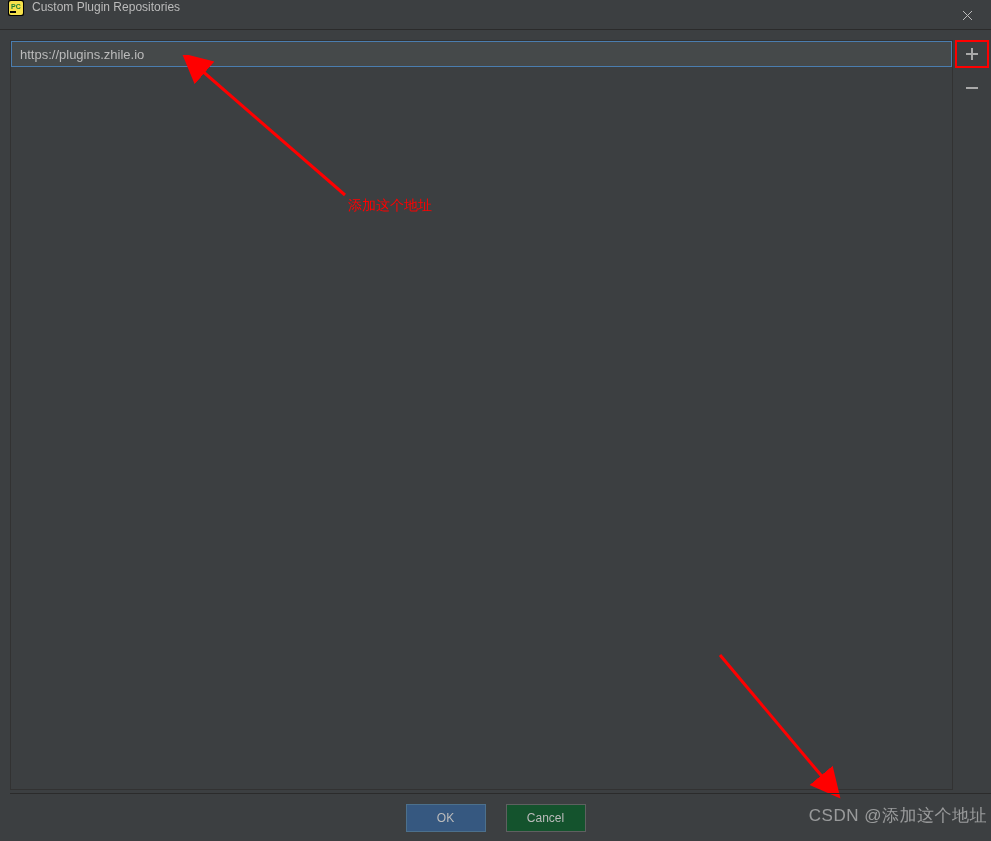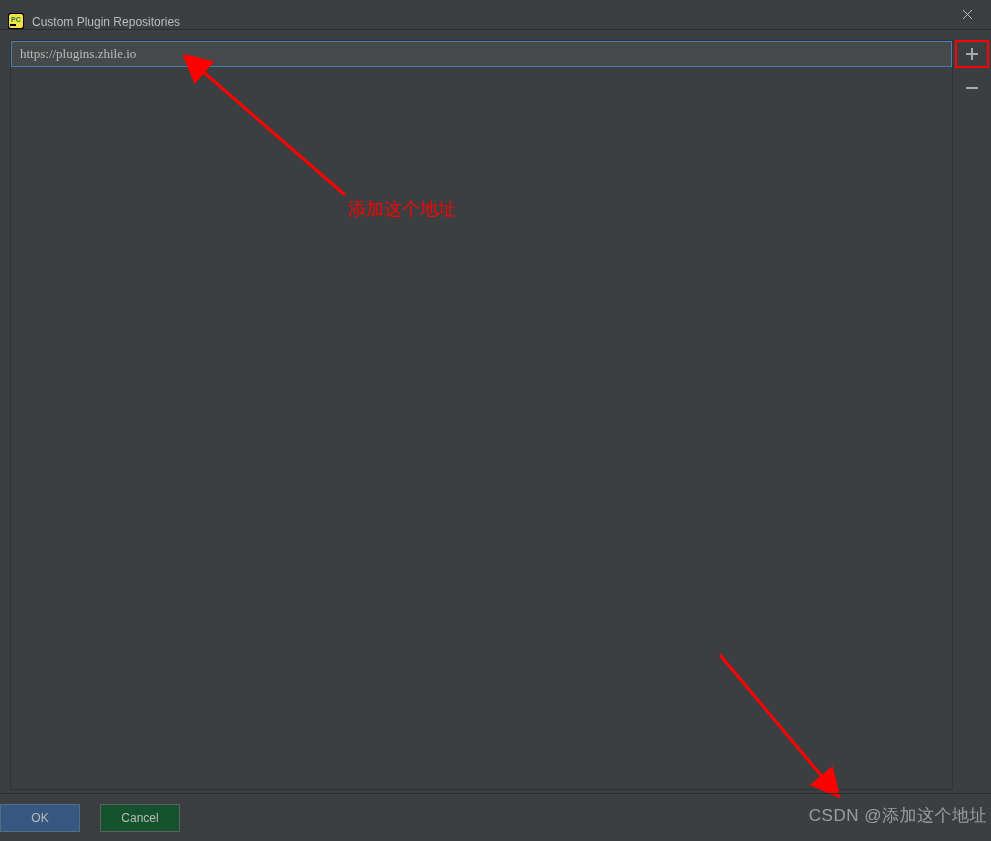--- a/index.html
+++ b/index.html
@@ -9,21 +9,21 @@
     font-family: "Segoe UI", "Microsoft YaHei", sans-serif;
     font-size: 13px;
     color: #bbbbbb;
     position: relative;
   }
 
   
   .titlebar {
     height: 30px;
     display: flex;
-    align-items: flex-end;
+    align-items: flex-start;
     padding: 0 4px 0 8px;
     border-bottom: 1px solid #2b2b2b;
   }
   .titlebar .app-icon {
     width: 16px; height: 16px;
     margin-right: 8px;
     display: inline-flex; align-items: center; justify-content: center;
   }
   .titlebar .title { flex: 1; color: #bbbbbb; font-size: 12px; }
   .titlebar .close {
@@ -32,21 +32,20 @@
     color: #bbbbbb;
     cursor: pointer;
   }
 
   
   .content-wrap {
     padding: 10px 2px 0 10px;
     height: 760px;
     display: flex;
     gap: 2px;
-    font-family: Liberation Serif, serif;
   }
 
   .list-area {
     flex: 1;
     border: 1px solid #323232;
     background: #3c3f41;
     position: relative;
   }
 
   .repo-input {
@@ -77,37 +76,37 @@
   }
   .side-btn svg { display: block; }
   .add-highlight {
     border: 2px solid #ff0000;
   }
 
   
   .anno-text {
     position: absolute;
     color: #ff0000;
-    font-size: 18px;
+    font-size: 14px;
     font-family: Liberation Serif, serif;
   }
   .arrow-svg {
     position: absolute;
     pointer-events: none;
   }
 
   
   .footer {
     position: absolute;
-    bottom: 0; left: 0; right: 0;
+    bottom: 0; left: 10px; right: 0;
     height: 48px;
     border-top: 1px solid #2b2b2b;
     display: flex;
     align-items: center;
-    justify-content: flex-start;
+    justify-content: center;
     padding-right: 10px;
     gap: 20px;
   }
   .btn {
     min-width: 80px;
     height: 28px;
     padding: 0 16px;
     border: 1px solid #5e6060;
     background: #14532d;
     color: #bbbbbb;

